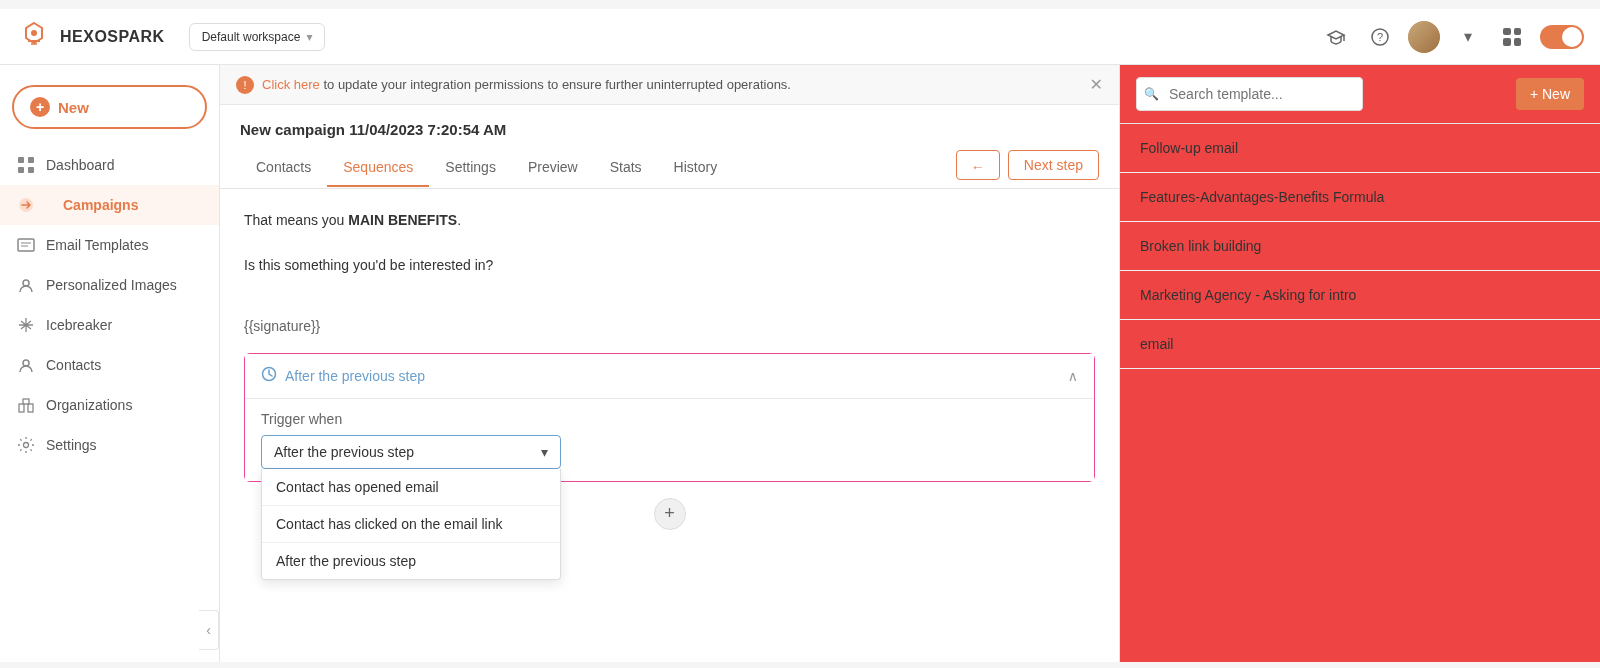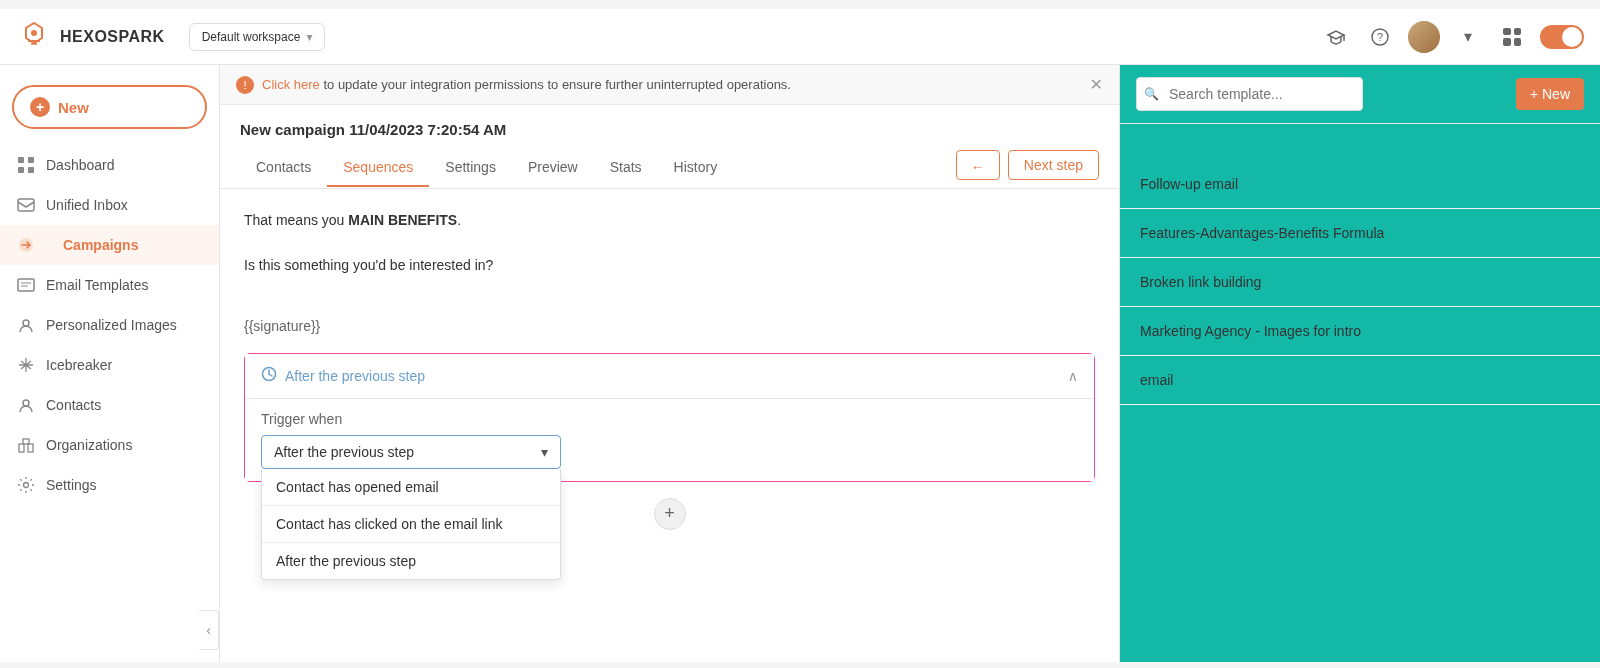--- a/index.html
+++ b/index.html
@@ -76,21 +76,21 @@
 
     
     .dropdown-options { position: absolute; top: 100%; left: 0; min-width: 300px; background: #fff; border: 1px solid #ddd; border-top: none; border-radius: 0 0 4px 4px; z-index: 100; box-shadow: 0 4px 12px rgba(0,0,0,0.1); }
     .dropdown-option { padding: 10px 14px; font-size: 14px; color: #333; cursor: pointer; }
     .dropdown-divider { border: none; border-top: 1px solid #eee; margin: 0; }
 
     
     .add-step-btn { display: flex; align-items: center; justify-content: center; margin: 16px auto; width: 32px; height: 32px; background: #f0f0f0; border-radius: 50%; cursor: pointer; border: 1px solid #ddd; color: #666; font-size: 18px; }
 
     
-    .template-panel { width: 480px; background: #14b8a6; display: flex; flex-direction: column; flex-shrink: 0; gap: 36px; }
+    .template-panel { width: 480px; background: #ef4444; display: flex; flex-direction: column; flex-shrink: 0; }
     .template-search { padding: 12px 16px; border-bottom: 1px solid #e5e5e5; display: flex; align-items: center; gap: 8px; }
     .template-search-input { flex: 1; border: 1px solid #ddd; border-radius: 4px; padding: 8px 12px 8px 32px; font-size: 14px; color: #999; outline: none; background: #fff; }
     .search-icon-wrapper { position: relative; flex: 1; }
     .search-icon-wrapper::before { content: '🔍'; position: absolute; left: 8px; top: 50%; transform: translateY(-50%); font-size: 12px; color: #999; }
     .template-new-btn { background: #e57b4a; color: #fff; border: none; border-radius: 4px; padding: 8px 14px; cursor: pointer; font-size: 14px; display: flex; align-items: center; gap: 4px; white-space: nowrap; }
     .template-list { flex: 1; overflow-y: auto; }
     .template-item { padding: 16px 20px; border-bottom: 1px solid #f0f0f0; cursor: pointer; }
     .template-item-name { font-size: 14px; color: #333; }
   </style>
 </head>
@@ -163,29 +163,20 @@
           <svg width="18" height="18" viewBox="0 0 18 18" fill="none">
               <rect x="1" y="1" width="6" height="6" rx="1" fill="#888"></rect>
               <rect x="11" y="1" width="6" height="6" rx="1" fill="#888"></rect>
               <rect x="1" y="11" width="6" height="6" rx="1" fill="#888"></rect>
               <rect x="11" y="11" width="6" height="6" rx="1" fill="#888"></rect>
             </svg>
         </div>
         <span class="sidebar-item-label">Dashboard</span>
       </div>
 
-      <div class="sidebar-item">
-        <div class="sidebar-icon">
-          <svg width="18" height="18" viewBox="0 0 18 18" fill="none">
-              <rect x="1" y="3" width="16" height="12" rx="2" stroke="#888" stroke-width="1.5" fill="none"></rect>
-              <polyline points="1,6 9,11 17,6" stroke="#888" stroke-width="1.5" fill="none"></polyline>
-            </svg>
-        </div>
-        <span class="sidebar-item-label">Unified Inbox</span>
-      </div>
 
       <div class="sidebar-item active">
         <div class="sidebar-icon">
           <svg width="18" height="18" viewBox="0 0 18 18" fill="none">
               <circle cx="9" cy="9" r="7" fill="#e57b4a" opacity="0.2"></circle>
               <path d="M5 9 L13 9 M10 6 L13 9 L10 12" stroke="#e57b4a" stroke-width="1.5" stroke-linecap="round" stroke-linejoin="round"></path>
             </svg>
         </div>
         <span class="sidebar-item-label">Campaigns</span>
       </div>
@@ -339,21 +330,21 @@
           <div class="template-item">
             <span class="template-item-name">Follow-up email</span>
           </div>
           <div class="template-item">
             <span class="template-item-name">Features-Advantages-Benefits Formula</span>
           </div>
           <div class="template-item">
             <span class="template-item-name">Broken link building</span>
           </div>
           <div class="template-item">
-            <span class="template-item-name">Marketing Agency - Images for intro</span>
+            <span class="template-item-name">Marketing Agency - Asking for intro</span>
           </div>
           <div class="template-item">
             <span class="template-item-name">email</span>
           </div>
         </div>
       </div>
 
     </div>
   </div>
 </div>

